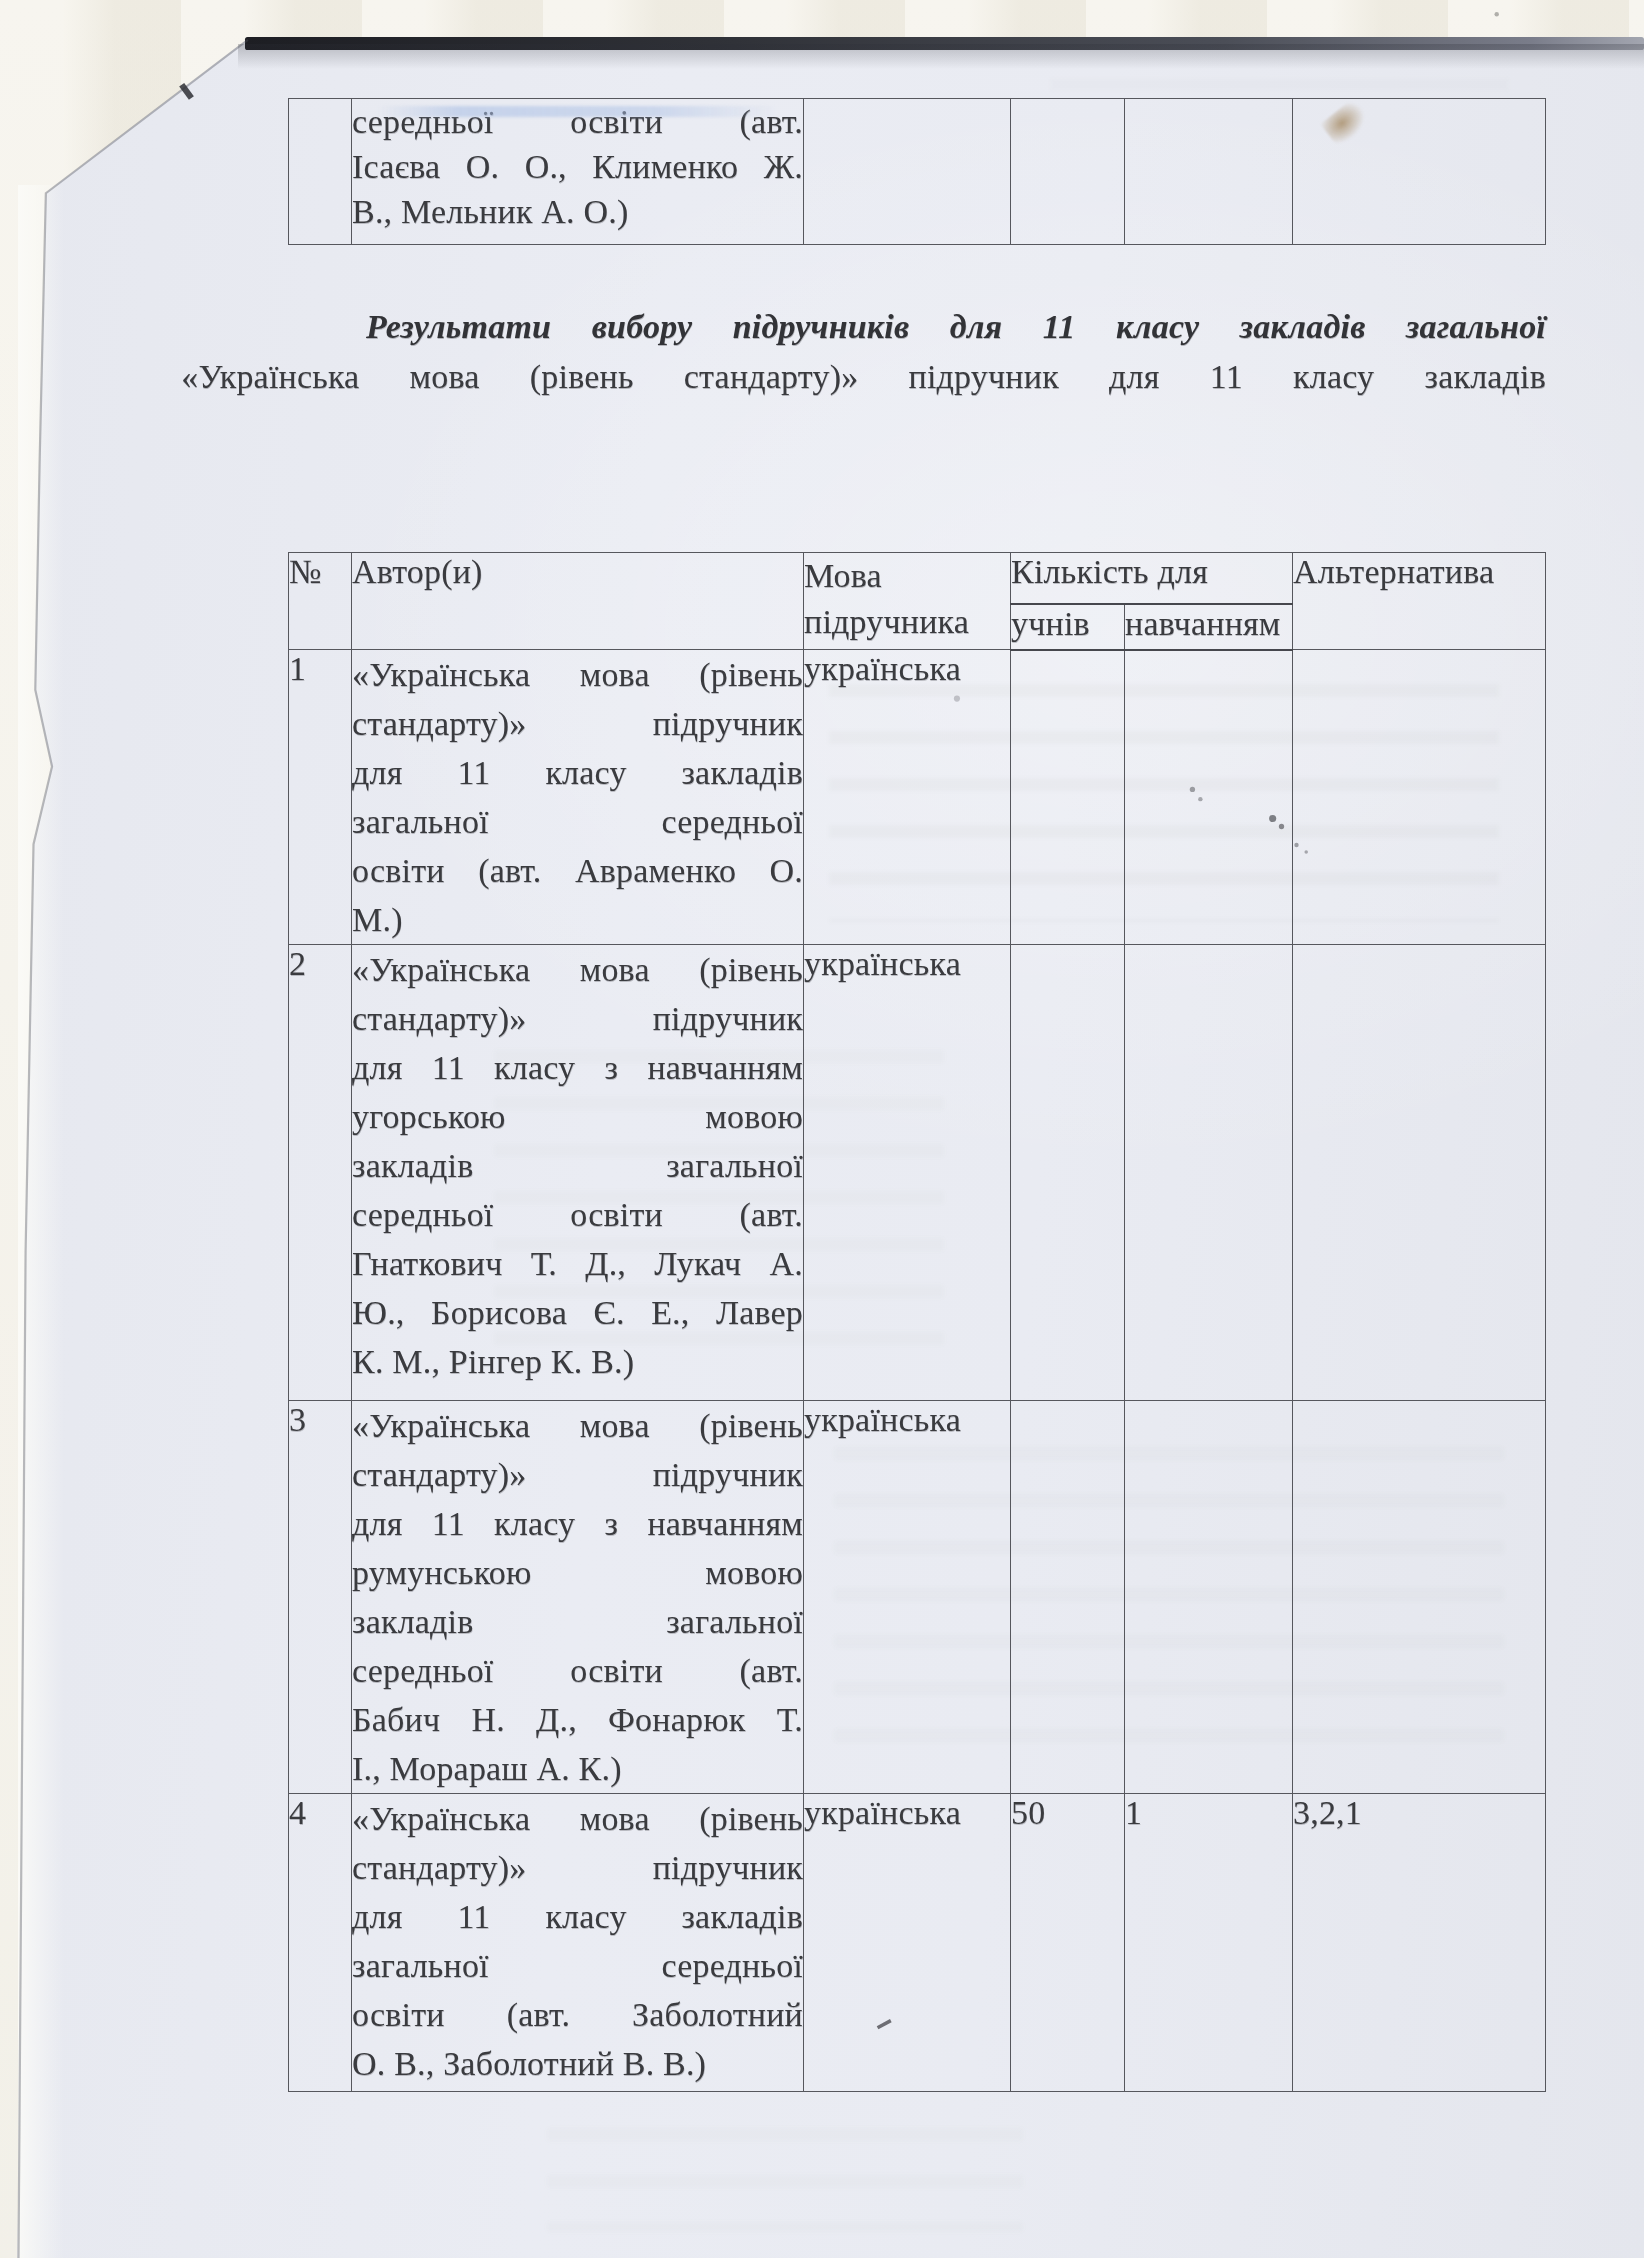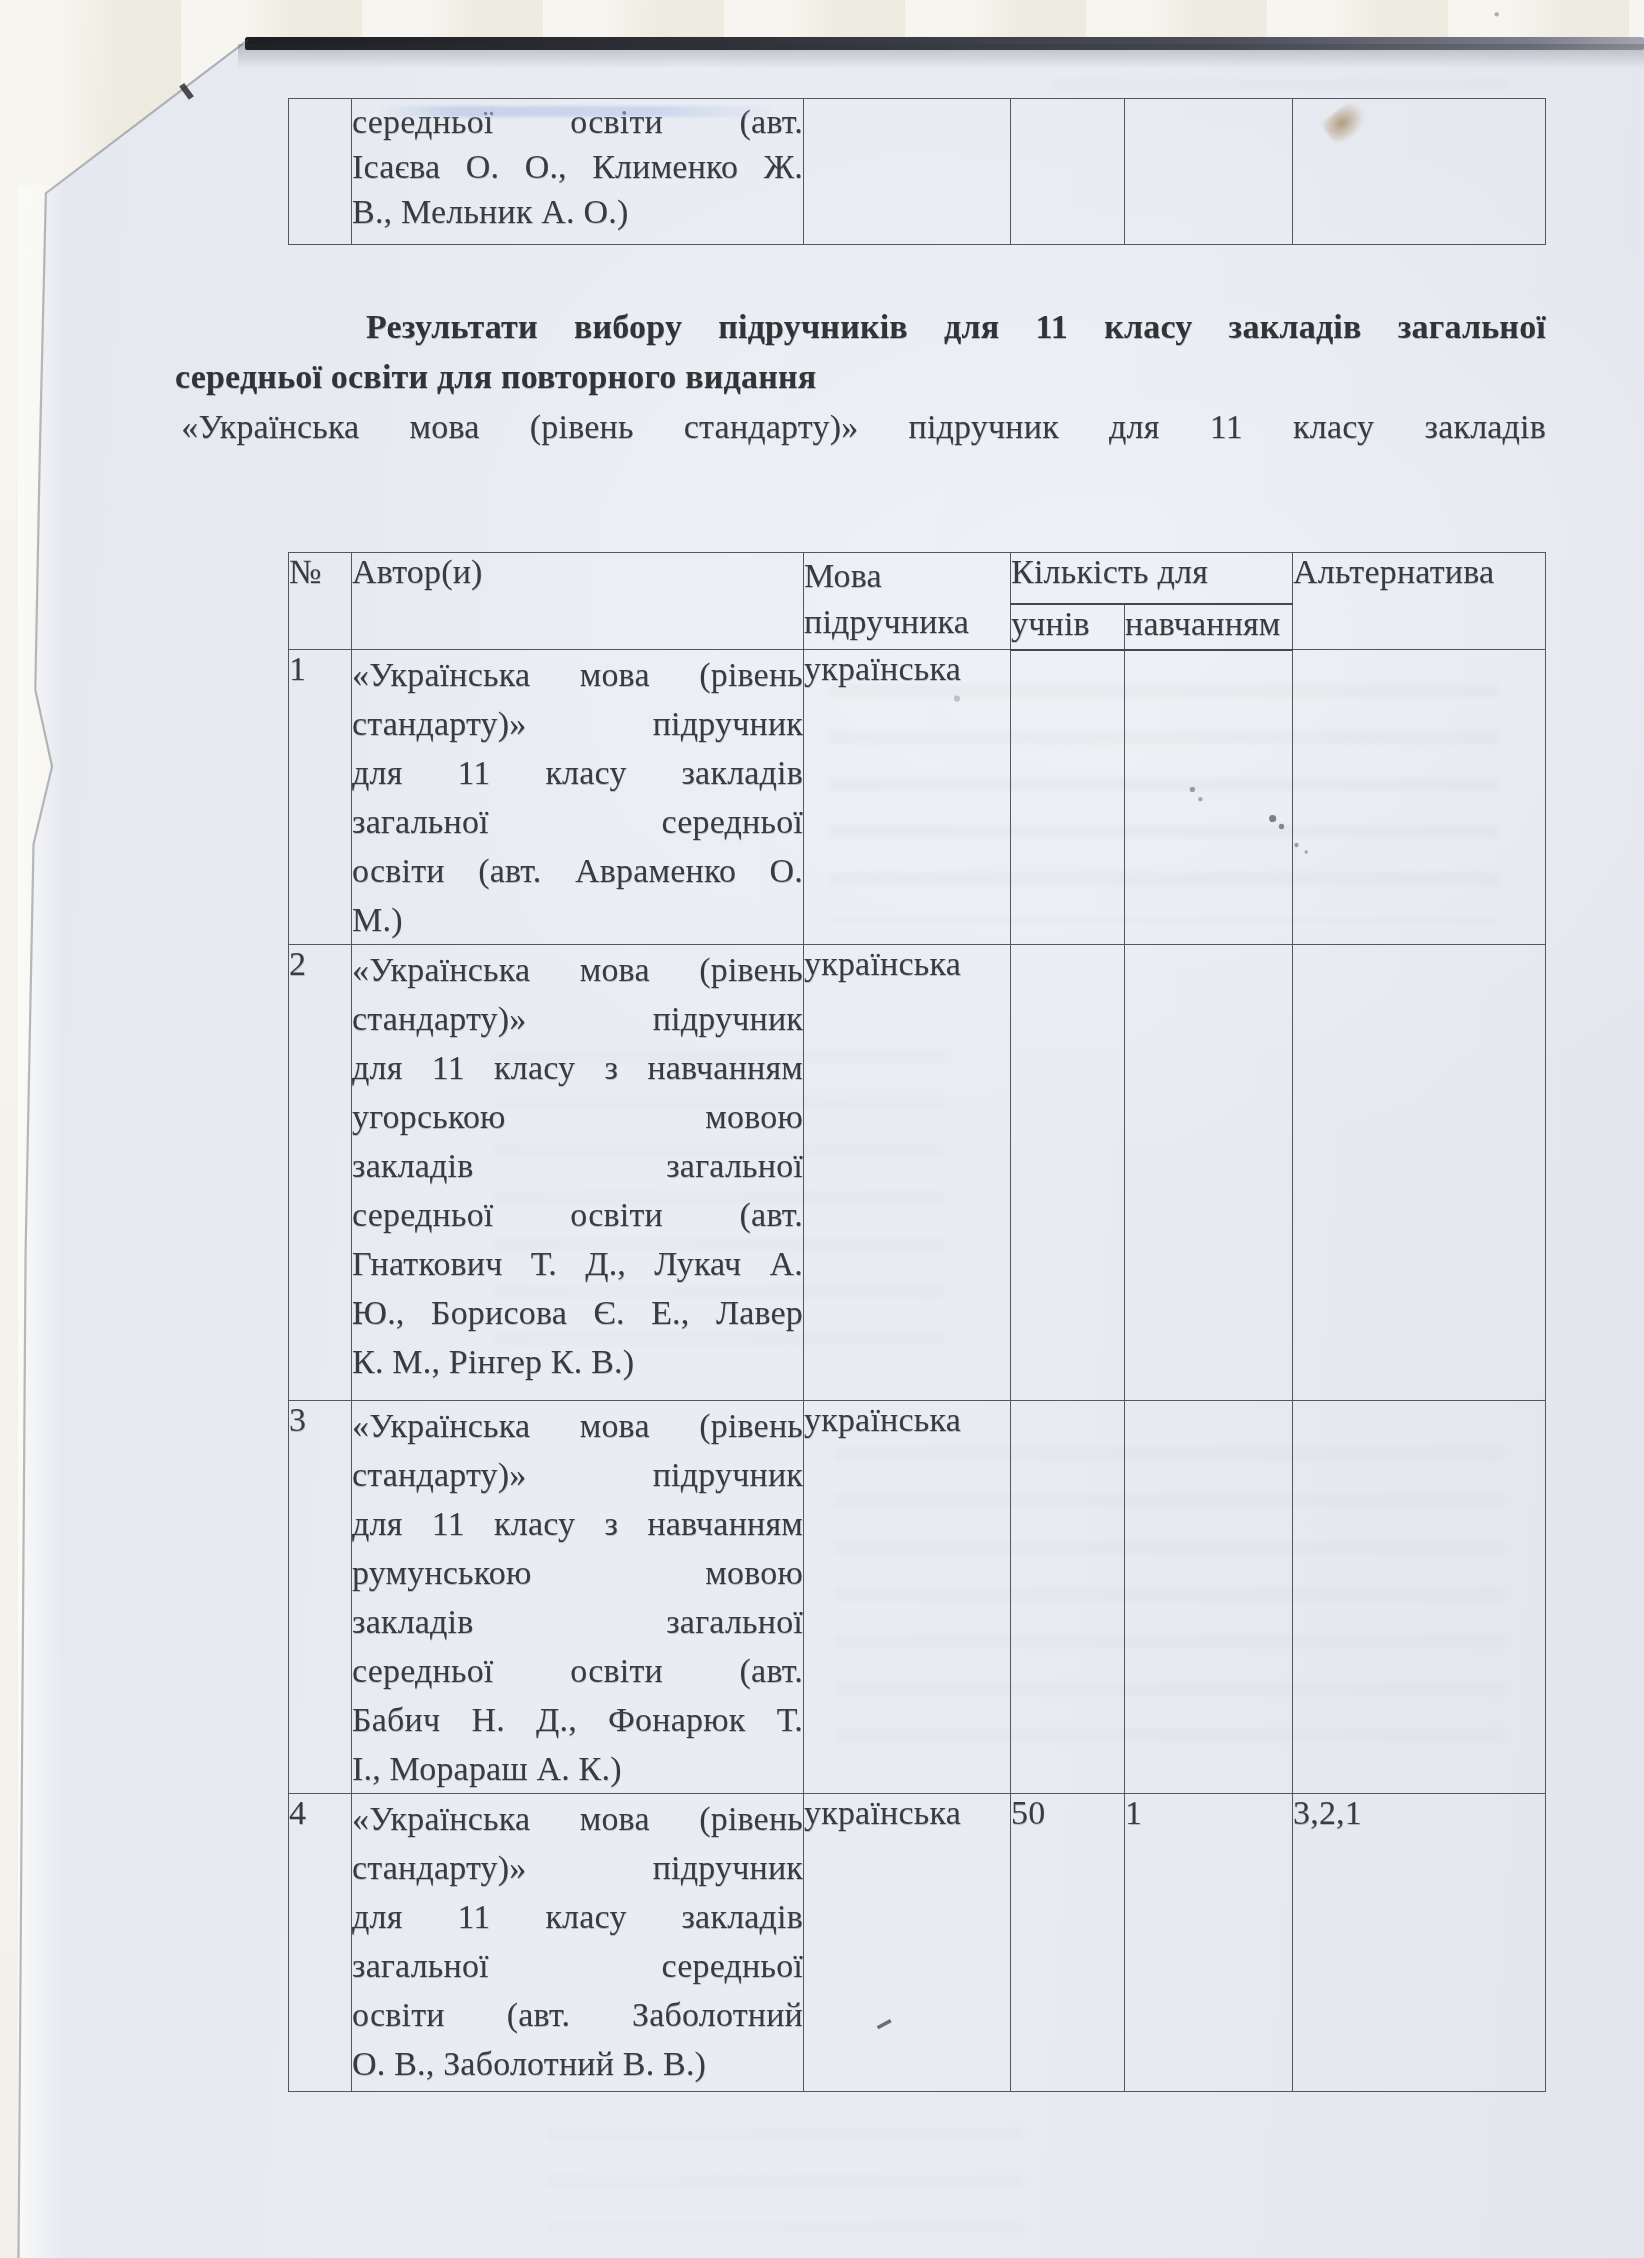--- a/index.html
+++ b/index.html
@@ -47,21 +47,21 @@
   .c-val{padding:7px 0 0 11.5px;}
   .h-cell{padding:7px 0 0 12.4px;}
   .hl{height:46px;line-height:46px;font-family:Liberation Serif, serif;}
   .ln{height:49px;line-height:49px;}
   #fragment-table .ln{height:45px;line-height:45px;}
   .j{text-align:justify;text-align-last:justify;}
   .jl{text-align:right;text-align-last:left;}
   
   #heading{position:absolute;left:175px;top:302px;width:1371px;font-size:34px;letter-spacing:0.2px;}
   .h-line{height:50px;line-height:50px;text-shadow:0.4px 0.7px 0 rgba(50,51,56,.3);}
-  .bold{font-weight:700;color:#323337;}
+  .bold{font-weight:700;color:#323337;font-style:italic;}
   .ind1{padding-left:191px;}
   .ind2{padding-left:6.2px;}
   
   .artifact{position:absolute;pointer-events:none;}
   .smudge-tan{left:1325px;top:108px;width:42px;height:30px;transform:rotate(-38deg);filter:blur(1.3px);
     background:radial-gradient(ellipse at 42% 42%, rgba(164,136,96,.8), rgba(164,136,96,0) 72%);}
   .smudge-blue{left:378px;top:106px;width:401px;height:10.6px;filter:blur(1.8px);
     background:linear-gradient(to right,rgba(168,190,228,0),rgba(168,190,228,.55) 20%,rgba(168,190,228,.45) 70%,rgba(168,190,228,0));}
   .bleed{filter:blur(2.2px);
     background:repeating-linear-gradient(to bottom,rgba(125,133,115,.085) 0 13.2px,rgba(125,133,115,0) 13.2px 47px);}
@@ -120,21 +120,20 @@
             </td>
         <td class="c-val">
               <div class="txt"></div>
             </td>
       </tr>
     </tbody>
       </table>
 
     <div id="heading">
       <div class="h-line bold j ind1">Результати вибору підручників для 11 класу закладів загальної</div>
-      <div class="h-line bold jl">середньої освіти для повторного видання</div>
       <div class="h-line j ind2">«Українська мова (рівень стандарту)» підручник для 11 класу закладів</div>
     </div>
 
     <table class="grid" id="main-table">
       <colgroup>
           <col style="width:63px">
           <col style="width:452px">
           <col style="width:207px">
           <col style="width:114px">
           <col style="width:168px">

